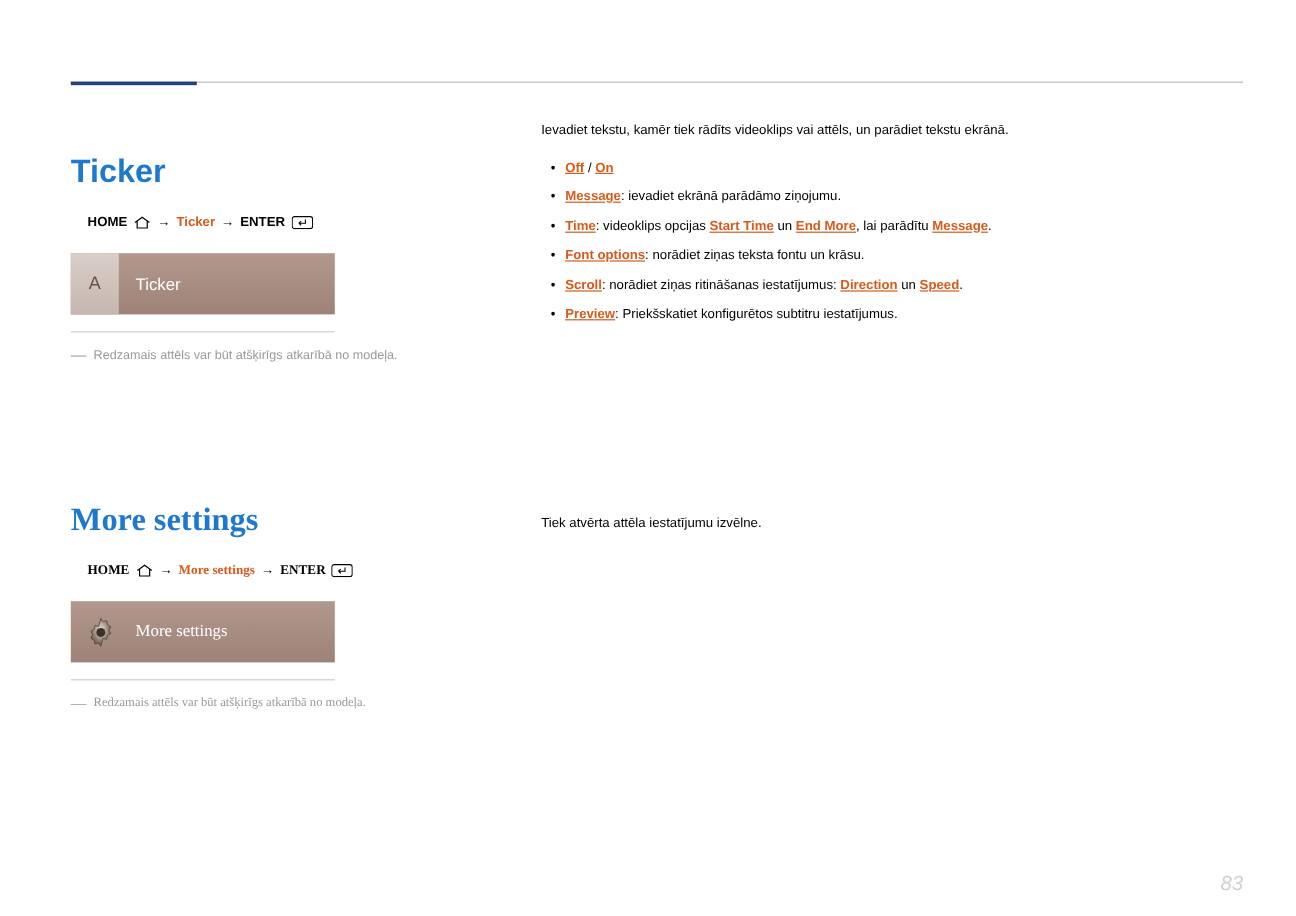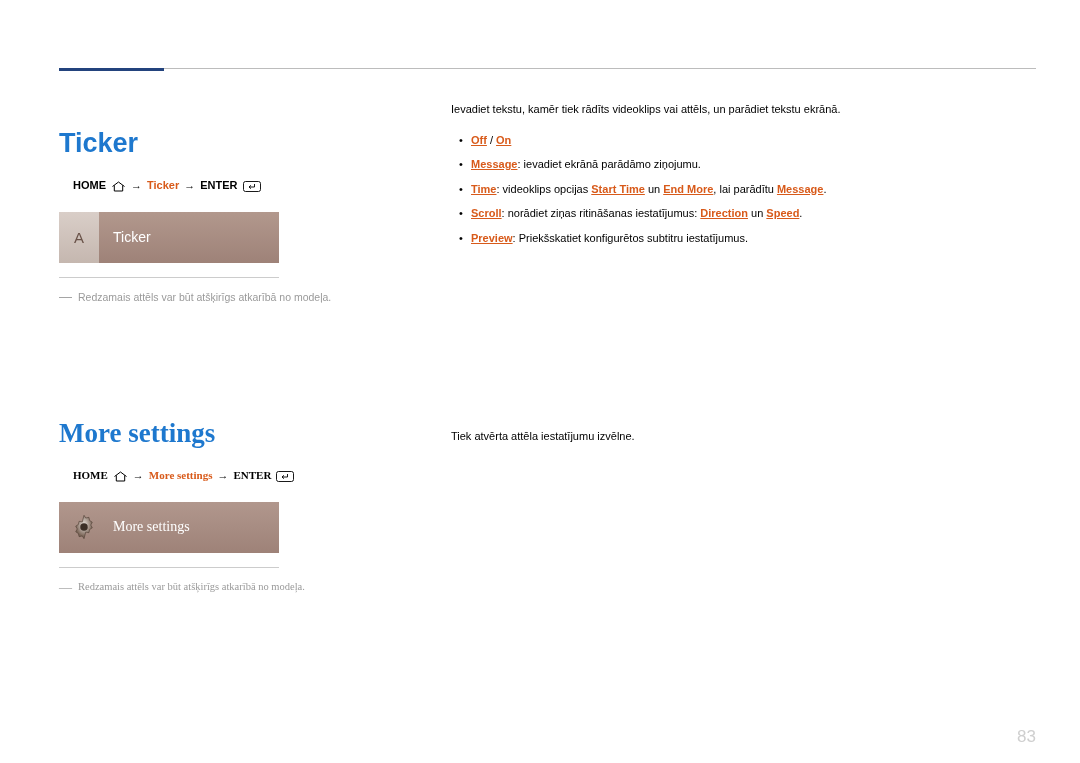--- a/index.html
+++ b/index.html
@@ -154,20 +154,21 @@
       top: 428px;
       width: 575px;
     }
     .page-num {
       position: absolute;
       bottom: 16px;
       right: 44px;
       font-size: 17px;
       color: #cfcfcf;
       font-weight: 300;
+      font-style: italic;
     }
   </style>
 </head>
 <body>
 
 <div class="page-border-top"></div>
 <div class="accent-bar"></div>
 
 <div class="col-left">
   <div class="section-heading">Ticker</div>
@@ -207,20 +208,23 @@
   <div class="right-intro">Ievadiet tekstu, kamēr tiek rādīts videoklips vai attēls, un parādiet tekstu ekrānā.</div>
   <ul class="bullets">
     <li>
       <span class="em-orange">Off</span><span> / </span><span class="em-orange">On</span>
     </li>
     <li>
       <span class="em-orange">Message</span><span>: ievadiet ekrānā parādāmo ziņojumu.</span>
     </li>
     <li>
       <span class="em-orange">Time</span><span>: videoklips opcijas </span><span class="em-orange">Start Time</span><span> un </span><span class="em-orange">End More</span><span>, lai parādītu </span><span class="em-orange">Message</span><span>.</span>
+    </li>
+    <li>
+      <span class="em-orange">Font options</span><span>: norādiet ziņas teksta fontu un krāsu.</span>
     </li>
     <li>
       <span class="em-orange">Scroll</span><span>: norādiet ziņas ritināšanas iestatījumus: </span><span class="em-orange">Direction</span><span> un </span><span class="em-orange">Speed</span><span>.</span>
     </li>
     <li>
       <span class="em-orange">Preview</span><span>: Priekšskatiet konfigurētos subtitru iestatījumus.</span>
     </li>
   </ul>
 </div>
 

